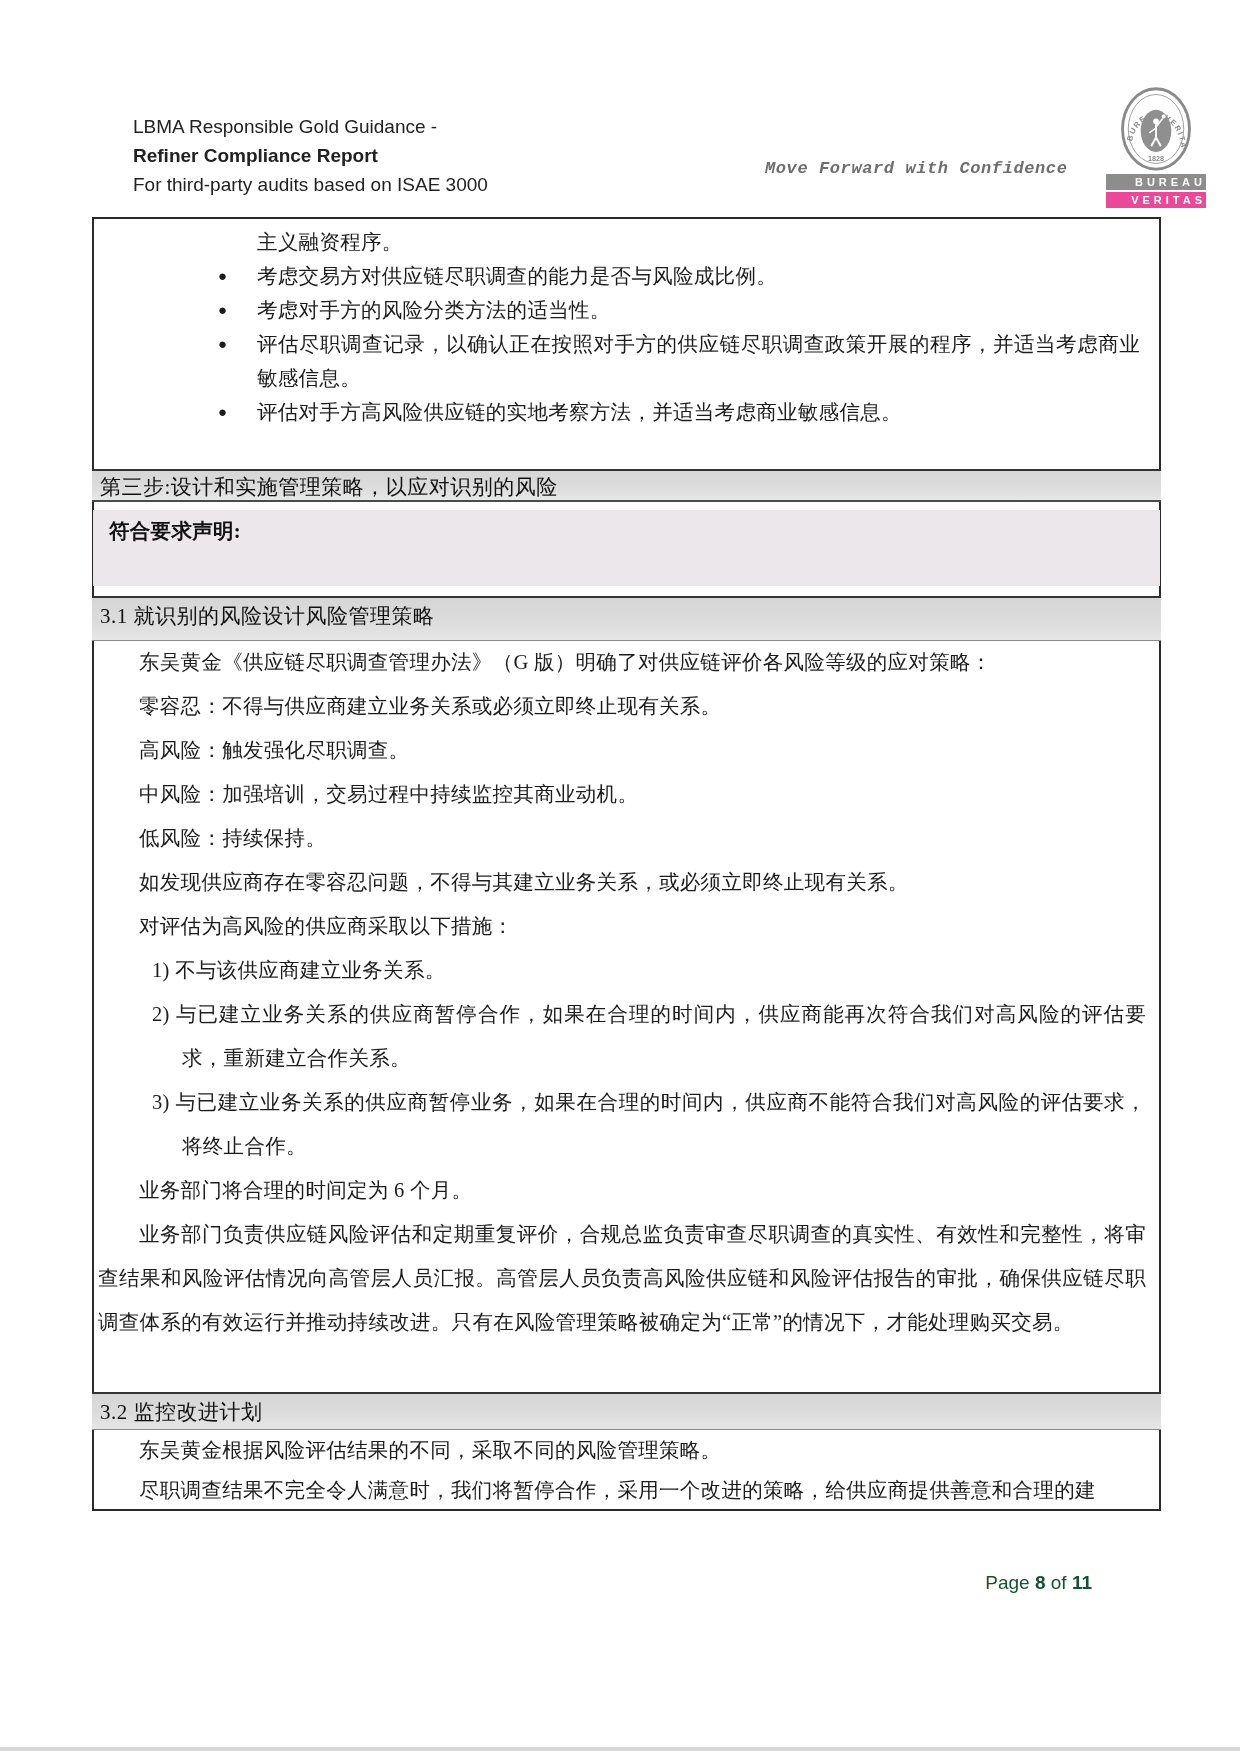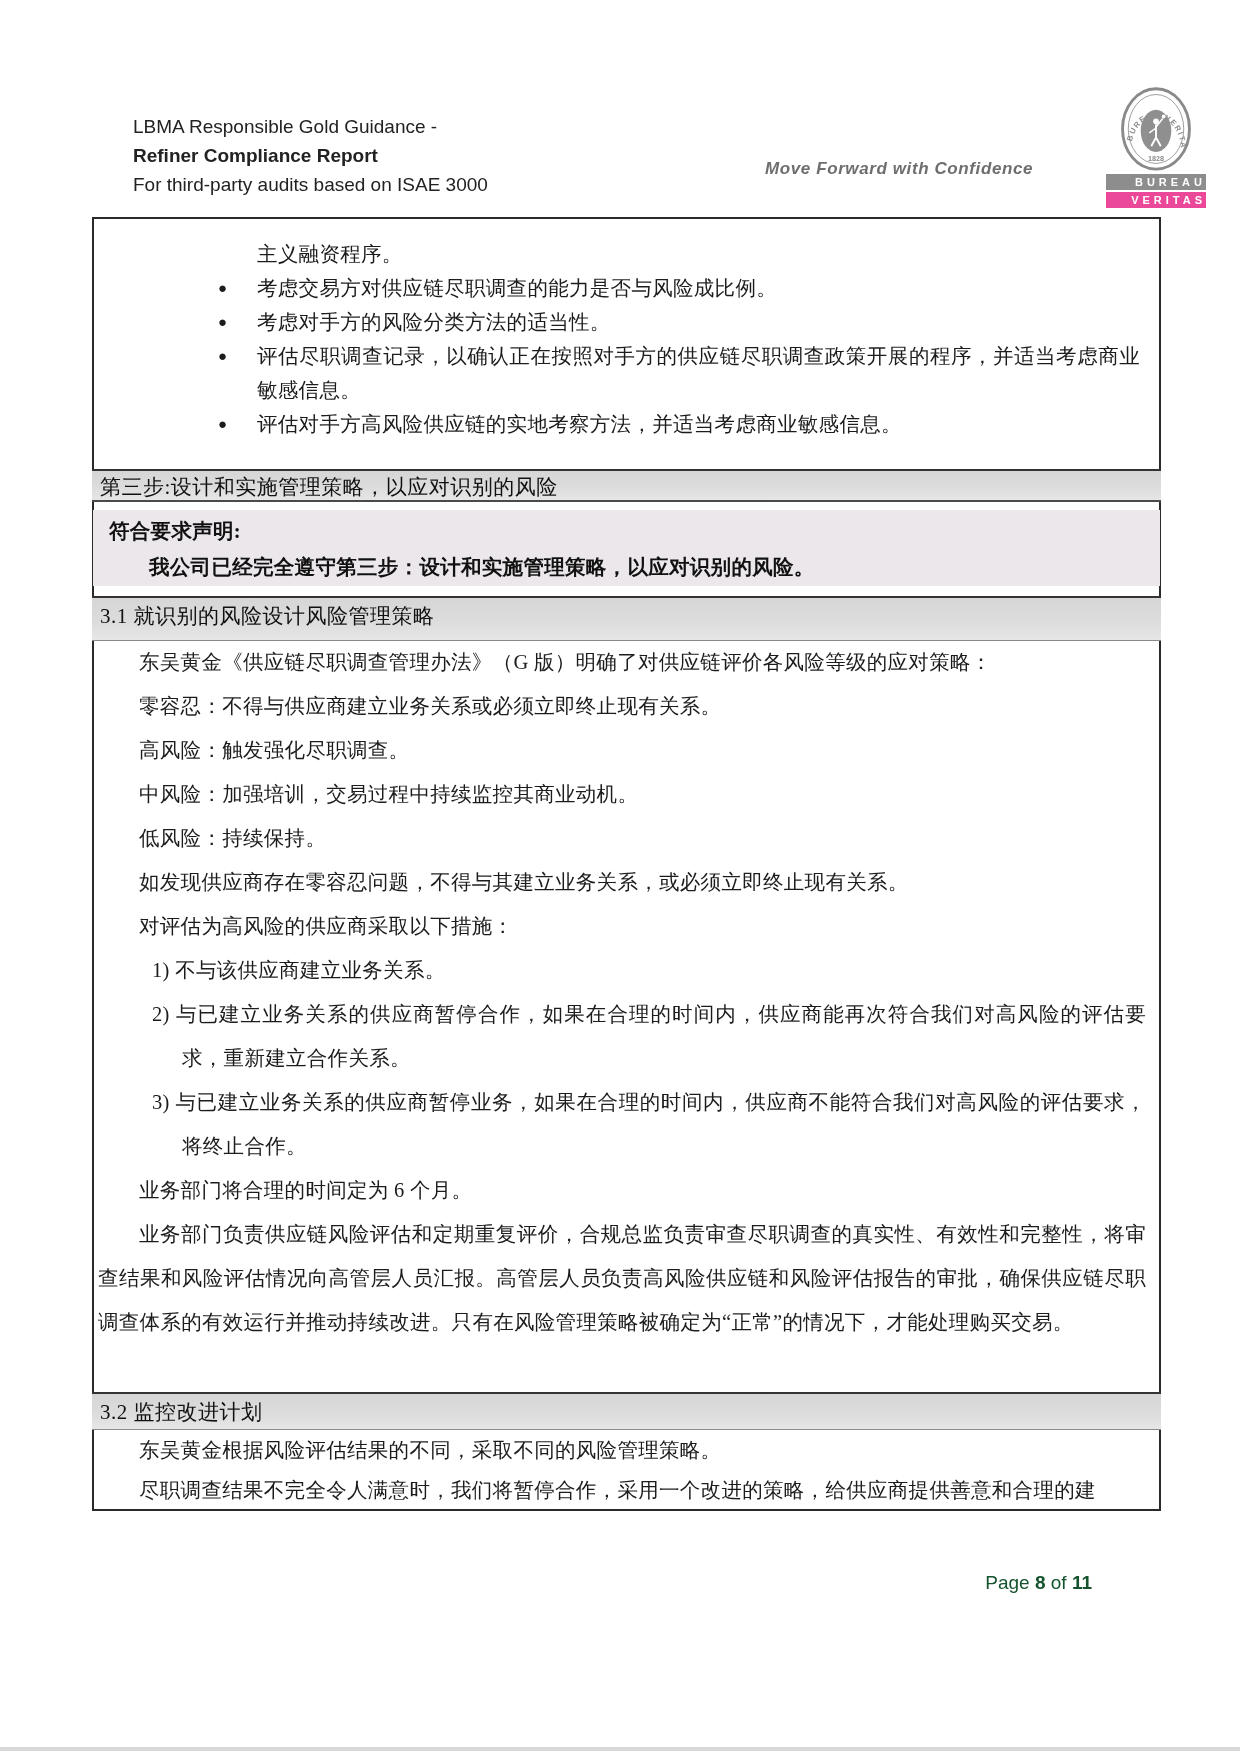--- a/index.html
+++ b/index.html
@@ -27,21 +27,21 @@
   }
   
   .hdr{
     position:absolute;left:133px;top:112px;
     font-family:"Liberation Sans","DejaVu Sans",sans-serif;
     font-size:19px;line-height:29px;color:#222;
   }
   .hdr .b{font-weight:bold;}
   .tagline{
     position:absolute;left:765px;top:159px;width:230px;
-    font-family:Liberation Sans, sans-serif;
+    font-family:Liberation Mono, monospace;
     font-size:17px;font-weight:bold;font-style:italic;
     letter-spacing:0.6px;color:#6e6e6e;white-space:nowrap;
   }
   
   .logo{position:absolute;left:1106px;top:84px;width:100px;}
   .logo .emblem{display:block;margin:0 auto;}
   .logo-bar{
     width:100px;height:16px;margin-top:2px;
     font-family:"Liberation Sans","DejaVu Sans",sans-serif;
     font-size:11px;font-weight:bold;color:#ffffff;
@@ -52,21 +52,20 @@
   .bar-veritas{background:#ec4899;}
   
   .box{
     position:absolute;left:92px;top:217px;width:1069px;height:1294px;
     border:2px solid #2a2a2a;background:#ffffff;box-sizing:border-box;
   }
   .cn{font-size:20.5px;letter-spacing:0.3px;}
   .sec-intro{
     position:absolute;left:0;top:6px;right:19px;
     line-height:34px;
-    margin-top:12px;
   }
   .cont-line{margin:0 0 0 163px;}
   .blist{margin:0;padding:0;list-style:none;}
   .blist li{
     margin:0 0 0 163px;position:relative;text-align:justify;
   }
   .blist .dot{
     position:absolute;left:-39px;top:0;font-size:15px;color:#1c1c1c;
   }
   .rowbar{
@@ -166,21 +165,20 @@
           <span class="dot">●</span>
           <span>评估对手方高风险供应链的实地考察方法，并适当考虑商业敏感信息。</span>
         </li>
       </ul>
     </div>
 
     <div class="rowbar bar-step3">第三步:设计和实施管理策略，以应对识别的风险</div>
 
     <div class="statement">
       <div>符合要求声明:</div>
-      <div class="st2">我公司已经完全遵守第三步：设计和实施管理策略，以应对识别的风险。</div>
     </div>
 
     <div class="rowbar bar-31">3.1 就识别的风险设计风险管理策略</div>
 
     <div class="sec-body sec-31">
       <p>东吴黄金《供应链尽职调查管理办法》（G 版）明确了对供应链评价各风险等级的应对策略：</p>
       <p>零容忍：不得与供应商建立业务关系或必须立即终止现有关系。</p>
       <p>高风险：触发强化尽职调查。</p>
       <p>中风险：加强培训，交易过程中持续监控其商业动机。</p>
       <p>低风险：持续保持。</p>

